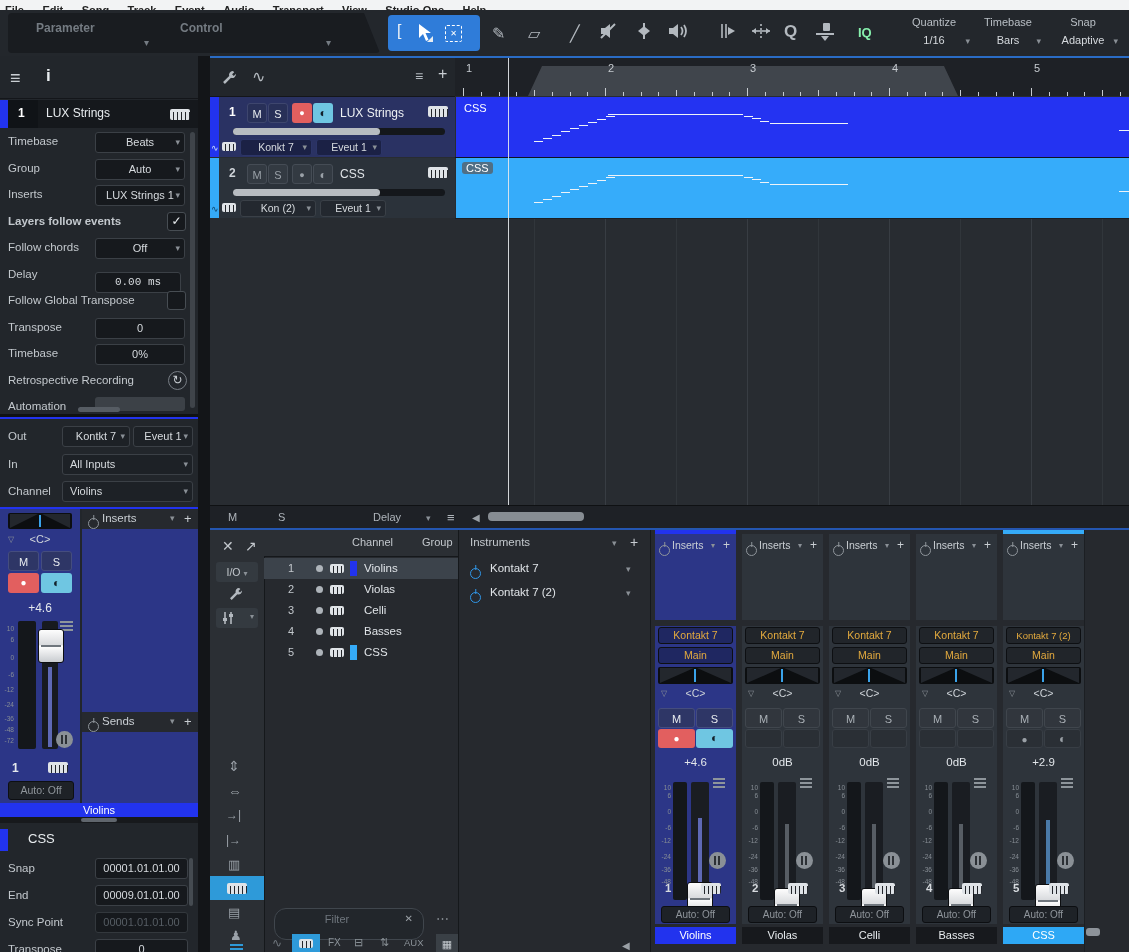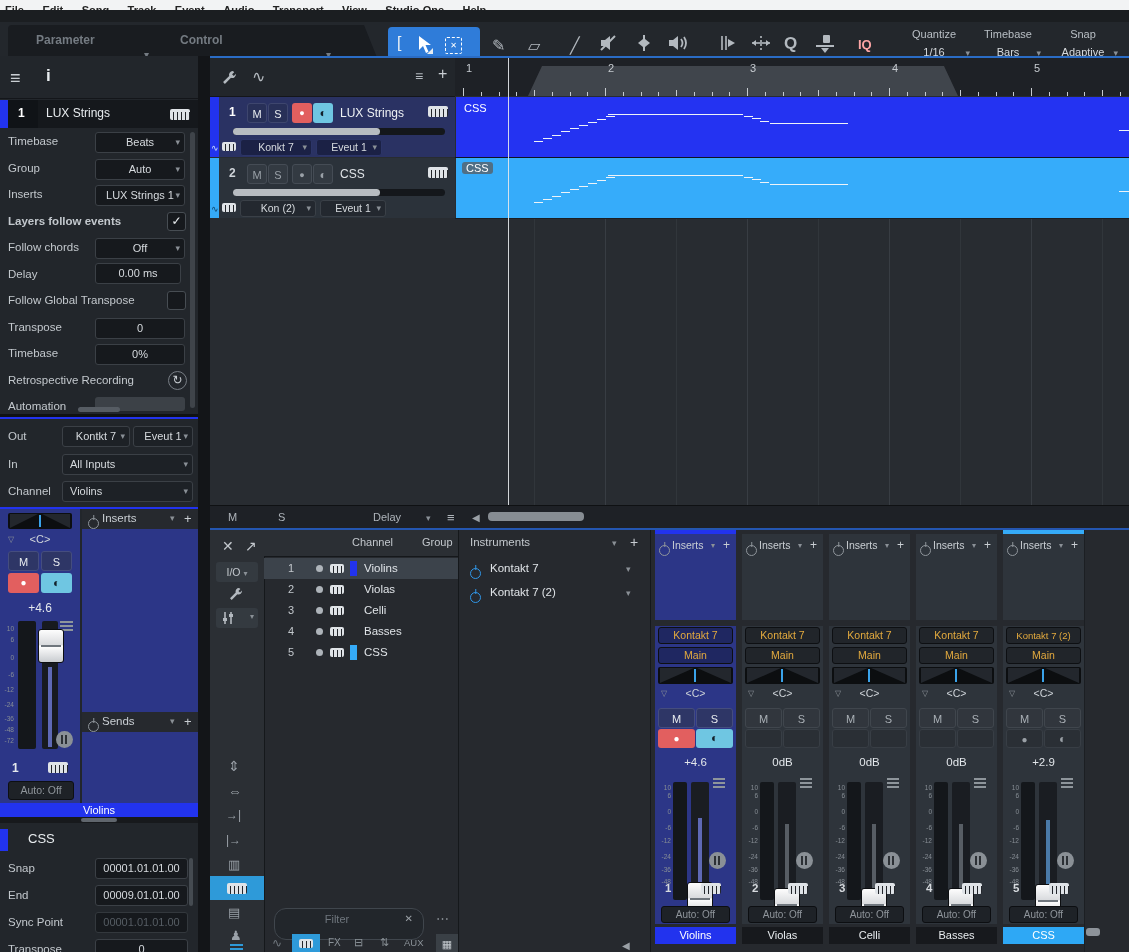--- a/index.html
+++ b/index.html
@@ -8,21 +8,21 @@
        -webkit-font-smoothing:antialiased}
   .abs{position:absolute}
   .txt{white-space:nowrap}
 
   
   #menubar{position:absolute;left:0;top:0;width:1129px;height:10px;background:#f2f3f4;overflow:hidden}
   #menubar span{display:inline-block;margin-top:-1px;margin-right:14px;font-size:11px;color:#222;font-weight:bold}
   #menubar span:first-child{margin-left:5px}
 
   
-  #toolbar{position:absolute;left:0;top:22px;width:1129px;height:46px;background:#23272c;border-bottom:4px solid #c2410c}
+  #toolbar{position:absolute;left:0;top:10px;width:1129px;height:46px;background:#23272c;border-bottom:4px solid #c2410c}
   #parambox{position:absolute;left:8px;top:3px;width:372px;height:40px;background:#191c20;border-radius:4px;
             clip-path:polygon(0 0,356px 0,372px 40px,0 40px)}
   .pc-label{position:absolute;top:8px;font-size:12px;font-weight:bold;color:#747b82}
   .pc-caret{position:absolute;top:24px;font-size:10px;color:#747b82}
   #toolsactive{position:absolute;left:388px;top:5px;width:92px;height:36px;background:#2f7cd9;border-radius:4px}
   .tool{position:absolute;top:14px;font-size:16px;color:#b3b9bf}
   .tb-col{position:absolute;top:0;height:46px}
   .tb-col .lab{position:absolute;top:6px;width:100%;text-align:center;font-size:11px;color:#b9bfc5}
   .tb-col .val{position:absolute;top:24px;width:100%;text-align:center;font-size:11px;color:#d6dade}
   .tb-col .car{position:absolute;top:26px;right:0;font-size:9px;color:#8a9096}
@@ -148,21 +148,21 @@
       </svg>
   </span>
   <span class="tool" style="left:784px;top:12px;font-size:17px;font-weight:bold">Q</span>
   <span class="tool" style="left:814px;top:11px">
     <svg width="22" height="22" viewBox="0 0 22 22">
         <rect x="9" y="2" width="7" height="8" rx="1" fill="#b3b9bf"></rect>
         <path d="M2 13 H20" stroke="#b3b9bf" stroke-width="2"></path>
         <path d="M11 20 L7 15 L15 15 Z" fill="#b3b9bf"></path>
       </svg>
   </span>
-  <span class="tool" style="left:858px;top:15px;font-size:13px;font-weight:bold;color:#fca5a5">IQ</span>
+  <span class="tool" style="left:858px;top:15px;font-size:13px;font-weight:bold;color:#86efac">IQ</span>
 
   <div class="tb-col" style="left:898px;width:72px">
     <span class="lab">Quantize</span>
     <span class="val">1/16</span>
     <span class="car">▾</span>
   </div>
   <div class="tb-col" style="left:975px;width:66px">
     <span class="lab">Timebase</span>
     <span class="val">Bars</span>
     <span class="car">▾</span>
@@ -194,21 +194,21 @@
       <div class="vbox abs" style="left: 95px; top: 76px; width: 90px; height: 21px;"><span>Beats</span><span class="dd">▾</span></div>
       <div class="abs ilabel txt" style="left: 8px; top: 105.5px;">Group</div>
       <div class="vbox abs" style="left: 95px; top: 102.5px; width: 90px; height: 21px;"><span>Auto</span><span class="dd">▾</span></div>
       <div class="abs ilabel txt" style="left: 8px; top: 132px;">Inserts</div>
       <div class="vbox abs" style="left: 95px; top: 129px; width: 90px; height: 21px;"><span>LUX Strings 1</span><span class="dd">▾</span></div>
       <div class="abs ilabel txt" style="left: 8px; top: 158.5px; font-weight: bold;">Layers follow events</div>
       <div class="abs" style="left: 167px; top: 155.5px; width: 19px; height: 19px; background: rgb(22, 25, 29); border: 1px solid rgb(71, 77, 83); border-radius: 3px; box-sizing: border-box; text-align: center; font-size: 12px; line-height: 17px; color: rgb(232, 236, 239);">✓</div>
       <div class="abs ilabel txt" style="left: 8px; top: 185px;">Follow chords</div>
       <div class="vbox abs" style="left: 95px; top: 182px; width: 90px; height: 21px;"><span>Off</span><span class="dd">▾</span></div>
       <div class="abs ilabel txt" style="left: 8px; top: 211.5px;">Delay</div>
-      <div class="vbox abs" style="left: 95px; top: 207px; width: 86px; height: 21px;"><span>0.00 ms</span></div>
+      <div class="vbox abs" style="left: 95px; top: 216px; width: 86px; height: 21px; font-family: Liberation Mono, monospace;"><span>0.00 ms</span></div>
       <div class="abs ilabel txt" style="left: 8px; top: 238px;">Follow Global Transpose</div>
       <div class="abs" style="left: 167px; top: 235px; width: 19px; height: 19px; background: rgb(22, 25, 29); border: 1px solid rgb(71, 77, 83); border-radius: 3px; box-sizing: border-box; text-align: center; font-size: 12px; line-height: 17px; color: rgb(232, 236, 239);"></div>
       <div class="abs ilabel txt" style="left: 8px; top: 264.5px;">Transpose</div>
       <div class="vbox abs" style="left: 95px; top: 261.5px; width: 90px; height: 21px;"><span>0</span></div>
       <div class="abs ilabel txt" style="left: 8px; top: 291px;">Timebase</div>
       <div class="vbox abs" style="left: 95px; top: 288px; width: 90px; height: 21px;"><span>0%</span></div>
       <div class="abs ilabel txt" style="left: 8px; top: 317.5px;">Retrospective Recording</div>
       <div class="abs" style="left: 168px; top: 314.5px; width: 19px; height: 19px; border: 1px solid rgb(119, 125, 132); border-radius: 50%; box-sizing: border-box; text-align: center; font-size: 12px; line-height: 16px; color: rgb(201, 206, 211);">↻</div>
       <div class="abs ilabel txt" style="left: 8px; top: 344px;">Automation</div>
       <div class="abs" style="left: 95px; top: 341px; width: 90px; height: 14px; background: rgb(60, 65, 71); border-radius: 3px;"></div>

